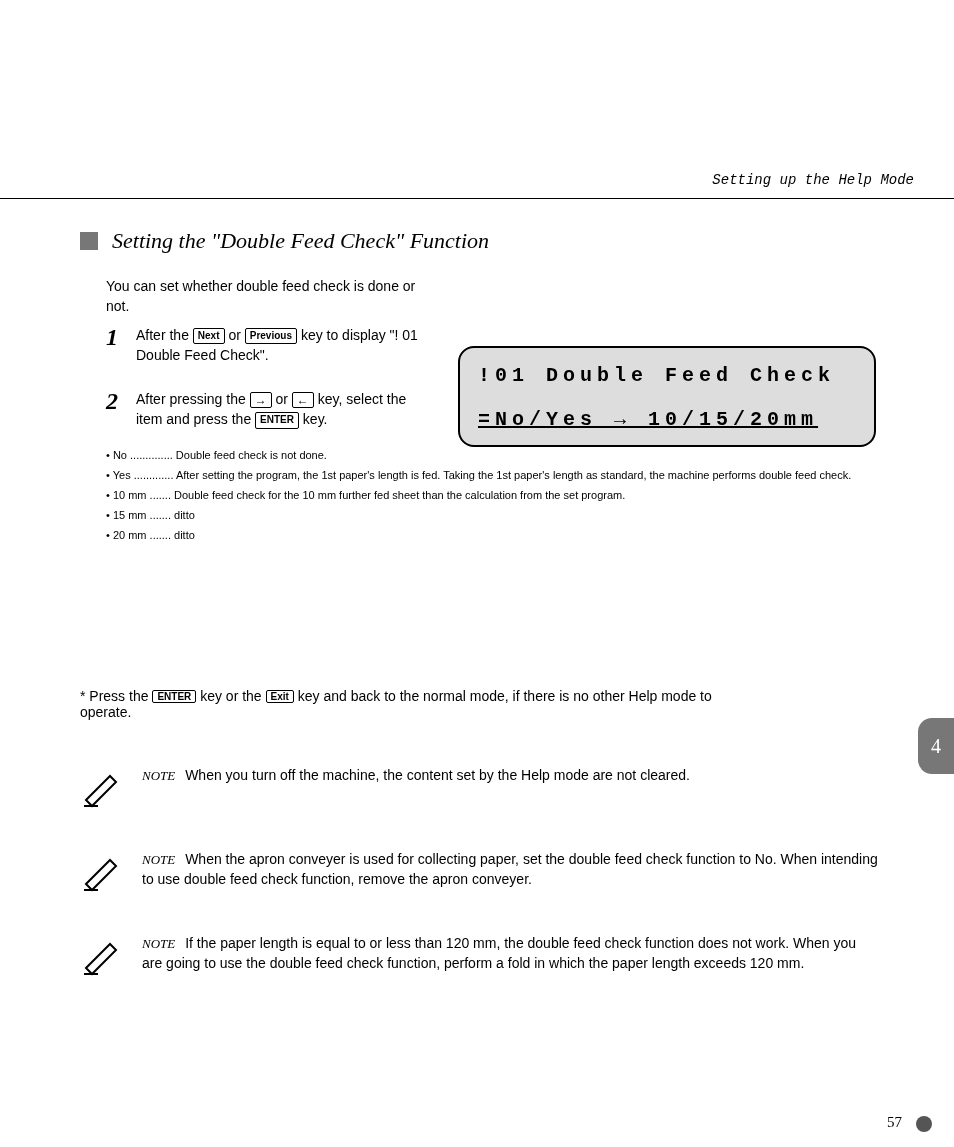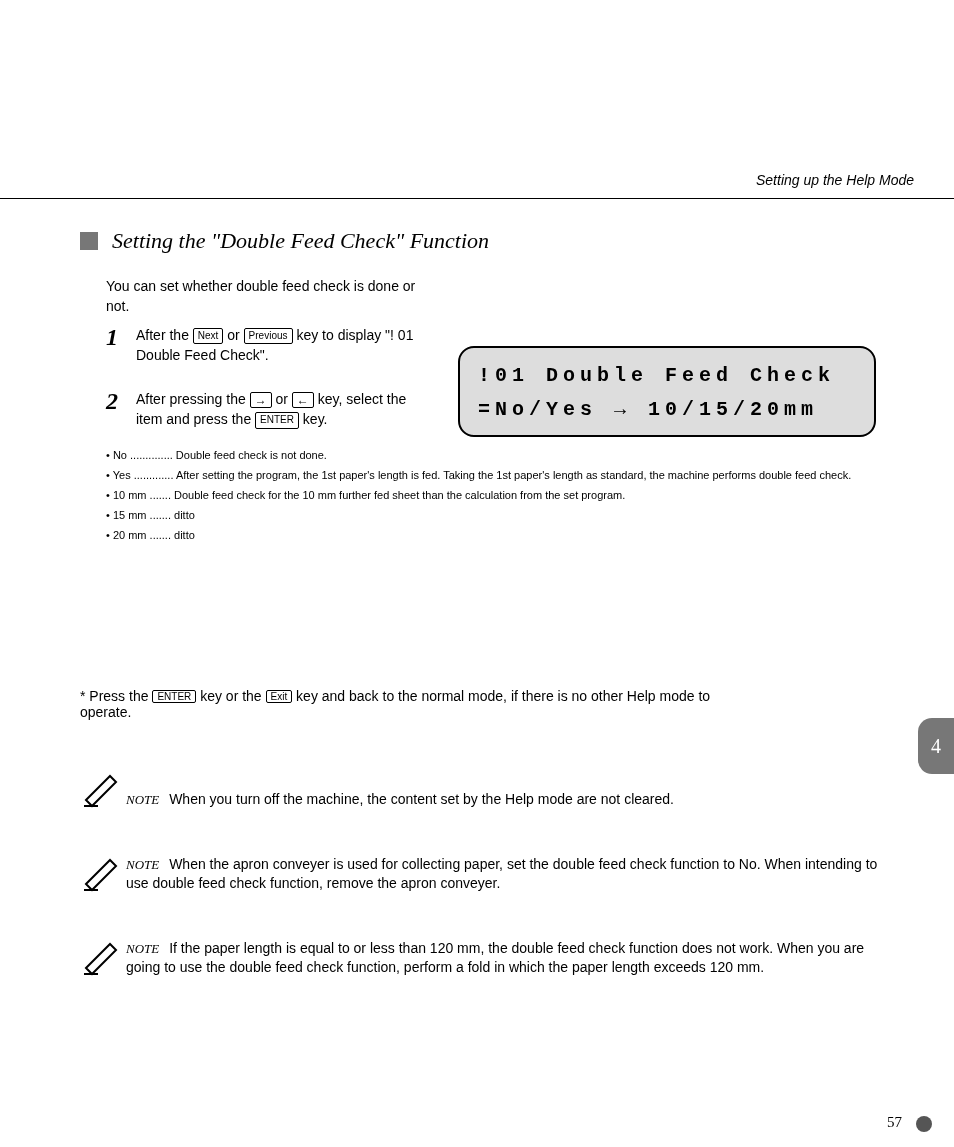--- a/index.html
+++ b/index.html
@@ -11,21 +11,21 @@
     color: #000;
     width: 954px;
     height: 1147px;
     position: relative;
   }
   .top-right-head {
     position: absolute;
     top: 172px;
     right: 40px;
     font-size: 14px;
-    font-family: Liberation Sans, sans-serif;
+    font-family: Liberation Mono, monospace;
     font-style: italic;
   }
   .hr {
     position: absolute;
     top: 198px;
     left: 0;
     right: 0;
     height: 1px;
     background: #000;
   }
@@ -67,21 +67,21 @@
     width: 20px;
     line-height: 1;
   }
   .step .txt { flex: 1; font-size: 14px; line-height: 1.45; }
   .keycap {
     display: inline-block;
     border: 1px solid #000;
     border-radius: 2px;
     padding: 0 4px;
     font-size: 10px;
-    font-weight: normal;
+    font-weight: bold;
     background: #fff;
     vertical-align: 1px;
   }
   .keycap-arrow {
     display: inline-block;
     border: 1px solid #000;
     border-radius: 2px;
     width: 22px;
     height: 16px;
     text-align: center;
@@ -97,21 +97,21 @@
     border: 2px solid #000;
     border-radius: 16px;
     background: #ddd;
     padding: 16px 18px 14px;
     font-family: "Courier New", monospace;
     font-size: 20px;
     letter-spacing: 5px;
     font-weight: bold;
     color: #000;
   }
-  .lcd .l2 { margin-top: 11px; }
+  .lcd .l2 { margin-top: 21px; text-decoration: underline; }
   .press-enter {
     position: absolute;
     top: 688px;
     left: 80px;
     font-size: 14px;
     width: 680px;
   }
   .sidetab {
     position: absolute;
     right: 0;
@@ -129,23 +129,22 @@
     font-family: "Times New Roman", serif;
   }
   .notes {
     position: absolute;
     top: 766px;
     left: 80px;
     width: 800px;
   }
   .note {
     display: flex;
-    gap: 2px;
+    gap: 18px;
     margin-bottom: 40px;
-    align-items: flex-end;
   }
   .note-icon {
     width: 44px; height: 44px;
     flex: 0 0 44px;
     position: relative;
   }
   .note-icon svg { width: 44px; height: 44px; }
   .note .label {
     font-size: 13px;
     font-family: "Times New Roman", serif;

